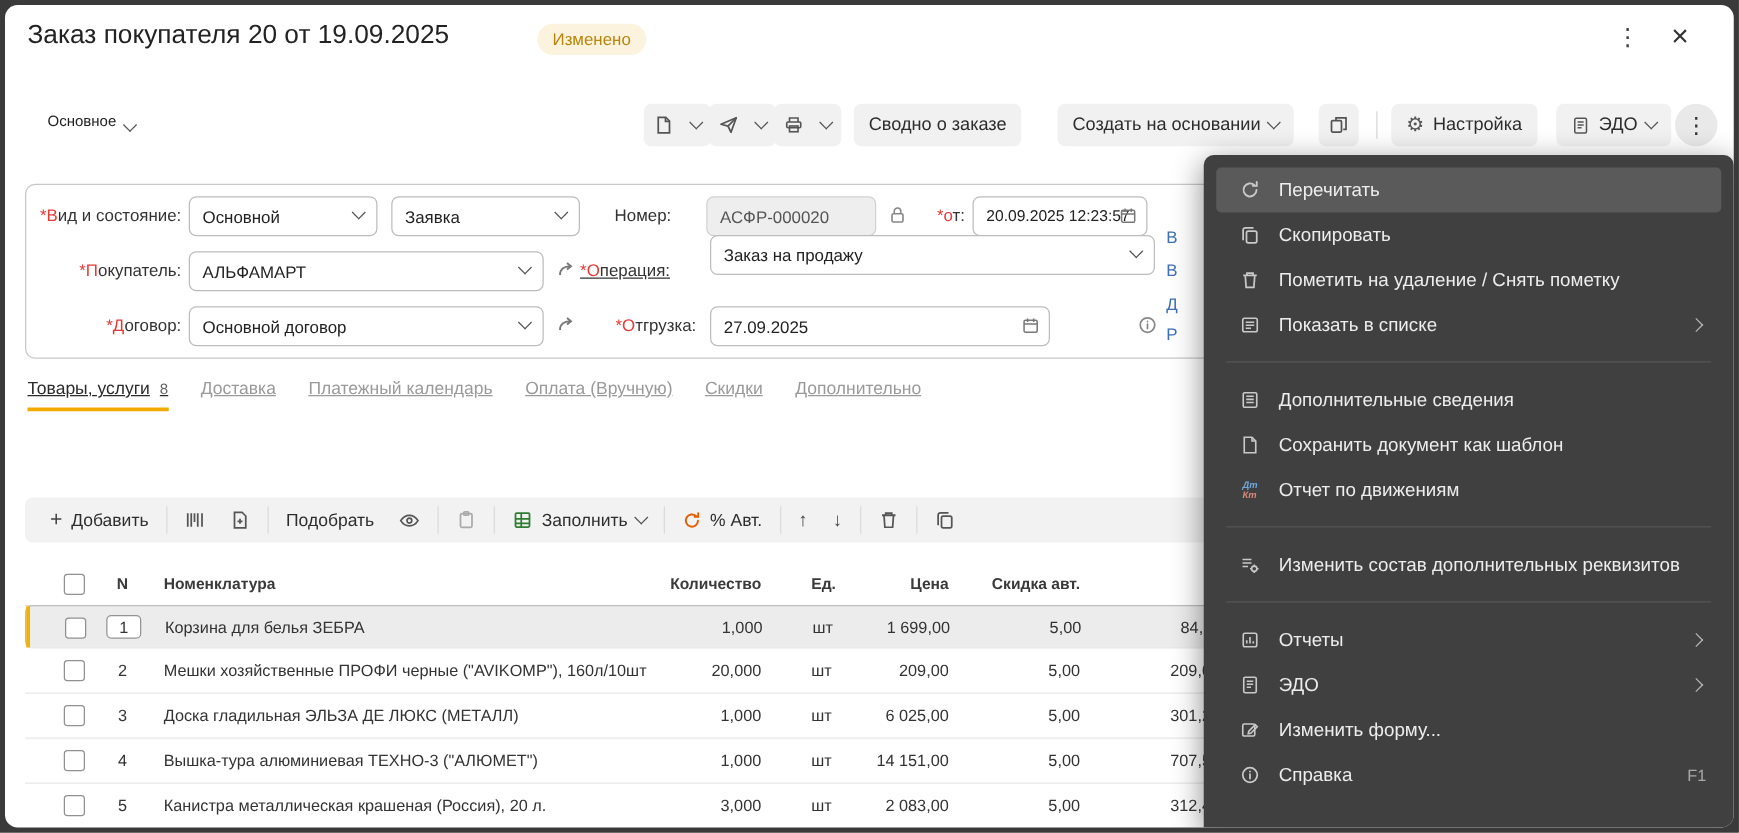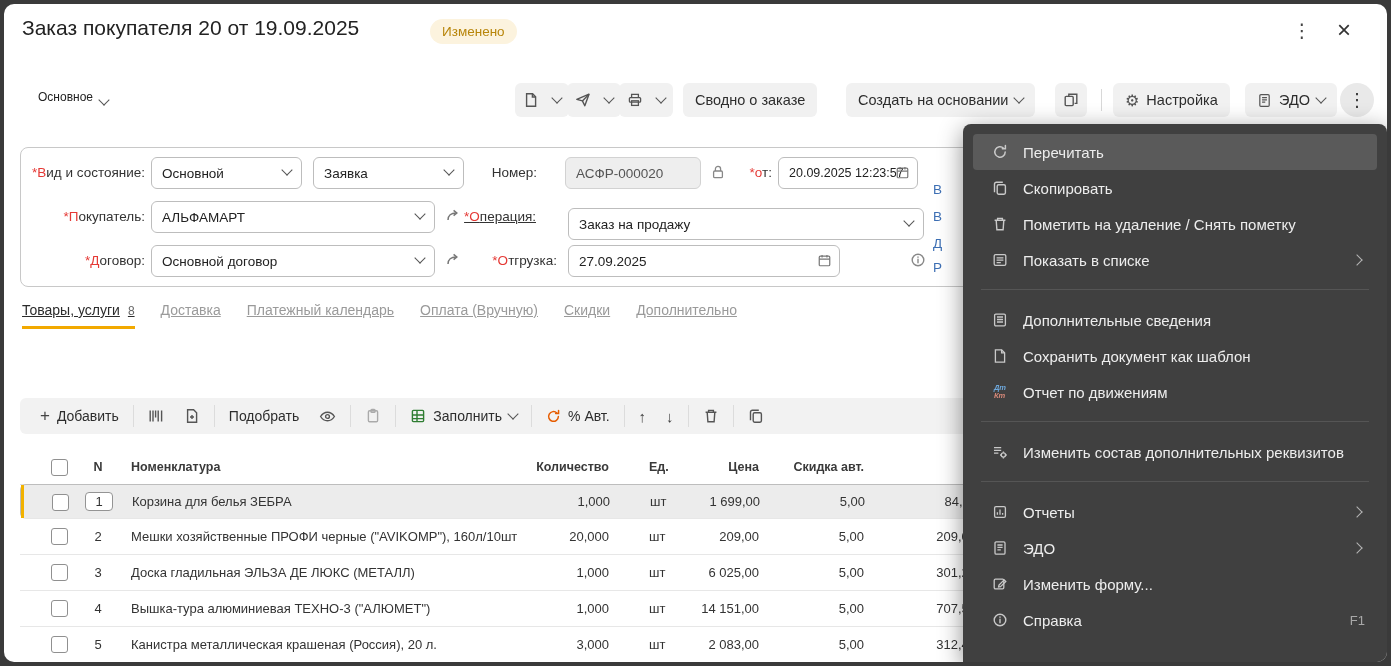--- a/index.html
+++ b/index.html
@@ -195,21 +195,21 @@
     <span>АЛЬФАМАРТ</span>
       <span class="chv"></span>
   </div>
   <span class="fico" style="left:441px;top:204px;">
       <svg width="16" height="16" viewBox="0 0 16 16" fill="none" stroke="#777" stroke-width="1.5">
         <path d="M3 12c0-4.4 3.2-7 8-7"></path>
         <path d="M8.6 2.4 11.8 5 8.6 7.6"></path>
       </svg>
     </span>
   <span class="flabel req" style="left:446px;top:205px;width:86px;text-decoration:underline;">*Операция:</span>
-  <div class="sel" style="left:564px;top:204px;width:356px;">
+  <div class="sel" style="left:564px;top:184px;width:356px;">
     <span>Заказ на продажу</span>
       <span class="chv"></span>
   </div>
 
   <span class="flabel req" style="left:8px;top:249px;width:133px;">*Договор:</span>
   <div class="sel" style="left:147px;top:241px;width:284px;">
     <span>Основной договор</span>
       <span class="chv"></span>
   </div>
   <span class="fico" style="left:441px;top:248px;">

